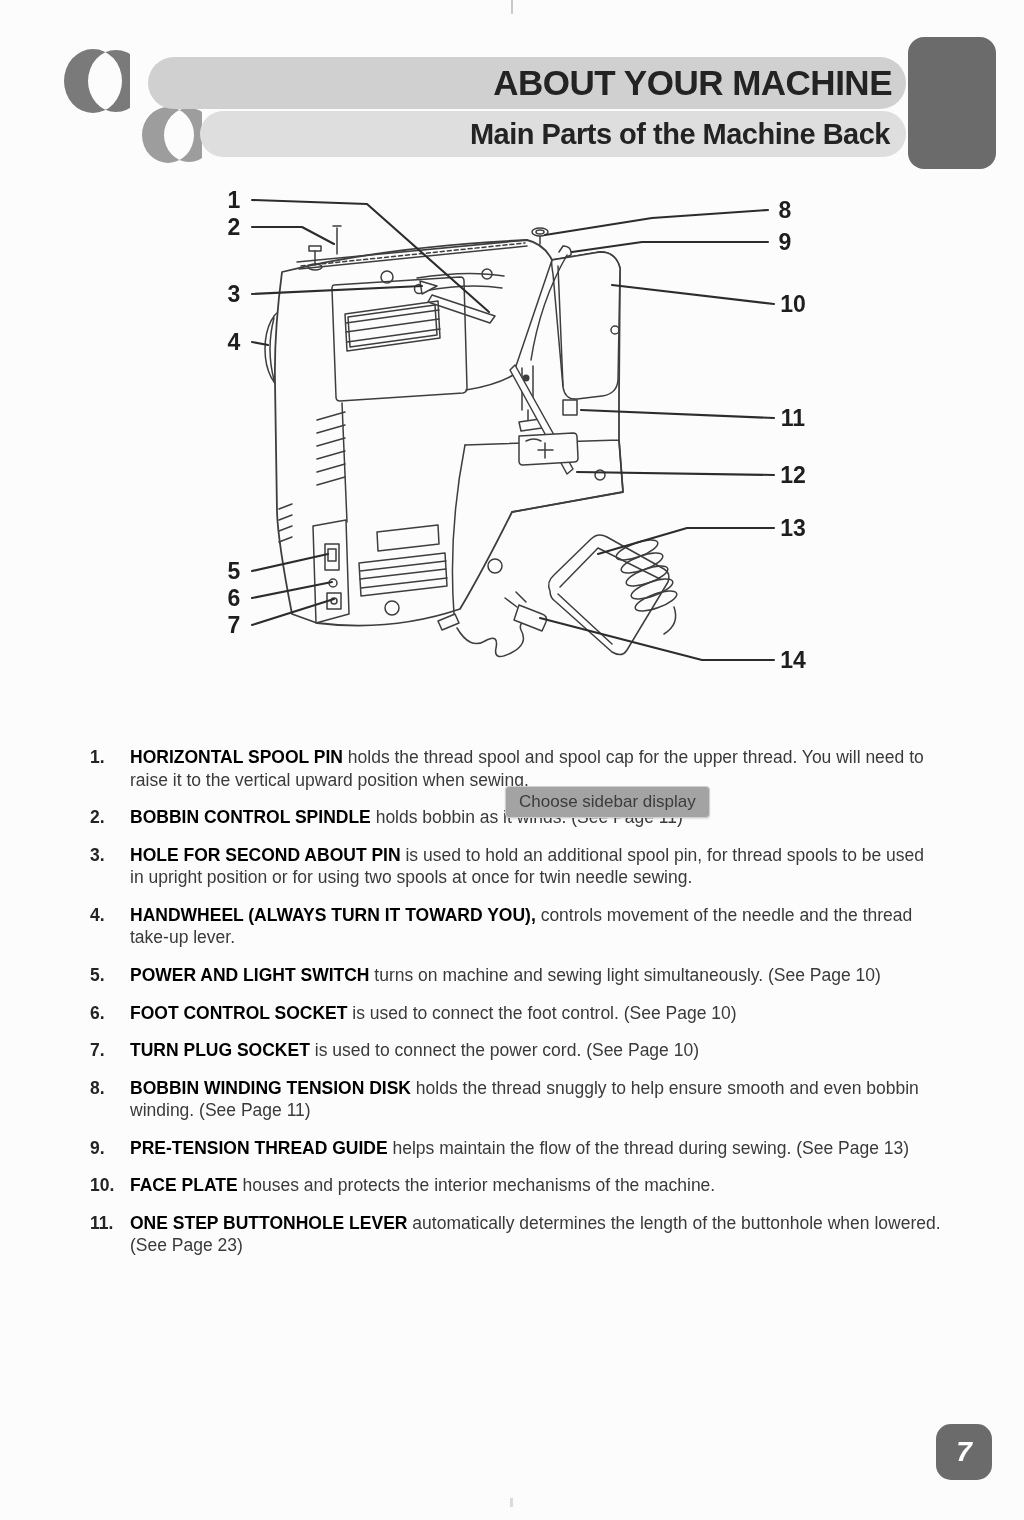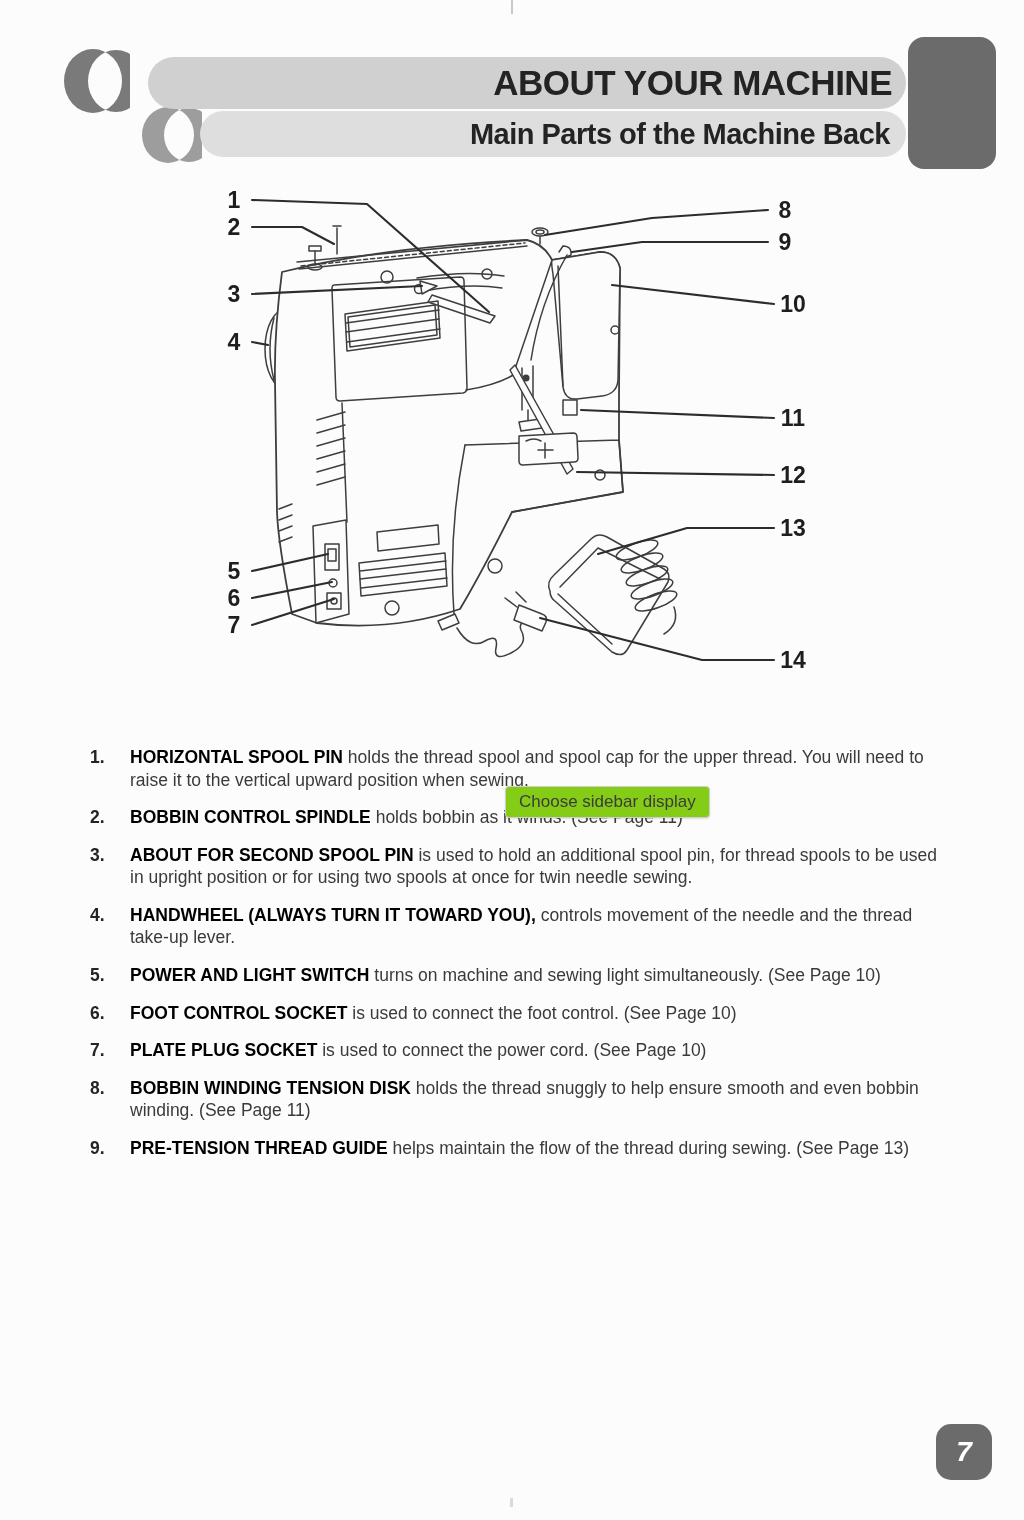--- a/index.html
+++ b/index.html
@@ -21,21 +21,21 @@
   .mkf{stroke:#3e3e3e;stroke-width:1.5;fill:#fcfcfc;stroke-linejoin:round;}
   .sil{fill:#fcfcfc;stroke:#3e3e3e;stroke-width:1.8;stroke-linejoin:round;}
   
   .parts{position:absolute;left:90px;top:746px;width:852px;font-size:17.5px;line-height:1.29;}
   .part-item{display:flex;margin-bottom:15px;}
   .part-num{width:40px;flex:none;font-weight:bold;color:#242424;}
   .part-body{flex:1;color:#3a3a3a;}
   .part-name{font-weight:bold;color:#000000;}
   
   .tooltip{position:absolute;left:505px;top:786px;height:30px;line-height:30px;padding:0 13px;
-           background:#84cc16;border:1px solid #cfcfcf;border-radius:4px;font-size:17px;color:#3c3c3c;
+           background:#a3a3a3;border:1px solid #cfcfcf;border-radius:4px;font-size:17px;color:#3c3c3c;
            box-shadow:0 1px 2px rgba(0,0,0,.12);white-space:nowrap;z-index:5;}
   
   .badge{position:absolute;left:936px;top:1424px;width:56px;height:56px;background:#6b6b6b;border-radius:15px;
          color:#ffffff;font-weight:bold;font-style:italic;font-size:28px;
          display:flex;align-items:center;justify-content:center;}
   .tick-top{position:absolute;left:511px;top:0;width:2px;height:14px;background:#c9c9c9;}
   .tick-bottom{position:absolute;left:510px;top:1498px;width:3px;height:9px;background:#dadada;}
 </style>
 </head>
 <body>
@@ -185,46 +185,54 @@
       <div class="part-item">
         <div class="part-num">1.</div>
         <div class="part-body"><span class="part-name">HORIZONTAL SPOOL PIN</span> holds the thread spool and spool cap for the upper thread. You will need to raise it to the vertical upward position when sewing.</div>
       </div>
       <div class="part-item">
         <div class="part-num">2.</div>
         <div class="part-body"><span class="part-name">BOBBIN CONTROL SPINDLE</span> holds bobbin as it winds. (See Page 11)</div>
       </div>
       <div class="part-item">
         <div class="part-num">3.</div>
-        <div class="part-body"><span class="part-name">ABOUT FOR SECOND SPOOL PIN</span> is used to hold an additional spool pin, for thread spools to be used in upright position or for using two spools at once for twin needle sewing.</div>
+        <div class="part-body"><span class="part-name">HOLE FOR SECOND ABOUT PIN</span> is used to hold an additional spool pin, for thread spools to be used in upright position or for using two spools at once for twin needle sewing.</div>
       </div>
       <div class="part-item">
         <div class="part-num">4.</div>
         <div class="part-body"><span class="part-name">HANDWHEEL (ALWAYS TURN IT TOWARD YOU),</span> controls movement of the needle and the thread take-up lever.</div>
       </div>
       <div class="part-item">
         <div class="part-num">5.</div>
         <div class="part-body"><span class="part-name">POWER AND LIGHT SWITCH</span> turns on machine and sewing light simultaneously. (See Page 10)</div>
       </div>
       <div class="part-item">
         <div class="part-num">6.</div>
         <div class="part-body"><span class="part-name">FOOT CONTROL SOCKET</span> is used to connect the foot control. (See Page 10)</div>
       </div>
       <div class="part-item">
         <div class="part-num">7.</div>
-        <div class="part-body"><span class="part-name">PLATE PLUG SOCKET</span> is used to connect the power cord. (See Page 10)</div>
+        <div class="part-body"><span class="part-name">TURN PLUG SOCKET</span> is used to connect the power cord. (See Page 10)</div>
       </div>
       <div class="part-item">
         <div class="part-num">8.</div>
         <div class="part-body"><span class="part-name">BOBBIN WINDING TENSION DISK</span> holds the thread snuggly to help ensure smooth and even bobbin winding. (See Page 11)</div>
       </div>
       <div class="part-item">
         <div class="part-num">9.</div>
         <div class="part-body"><span class="part-name">PRE-TENSION THREAD GUIDE</span> helps maintain the flow of the thread during sewing. (See Page 13)</div>
       </div>
+      <div class="part-item">
+        <div class="part-num">10.</div>
+        <div class="part-body"><span class="part-name">FACE PLATE</span> houses and protects the interior mechanisms of the machine.</div>
+      </div>
+      <div class="part-item">
+        <div class="part-num">11.</div>
+        <div class="part-body"><span class="part-name">ONE STEP BUTTONHOLE LEVER</span> automatically determines the length of the buttonhole when lowered. (See Page 23)</div>
+      </div>
     </div>
 
   <div class="tooltip">Choose sidebar display</div>
 
   <div class="badge">7</div>
 
   <div class="tick-bottom"></div>
 </div>
 
 </body></html>

